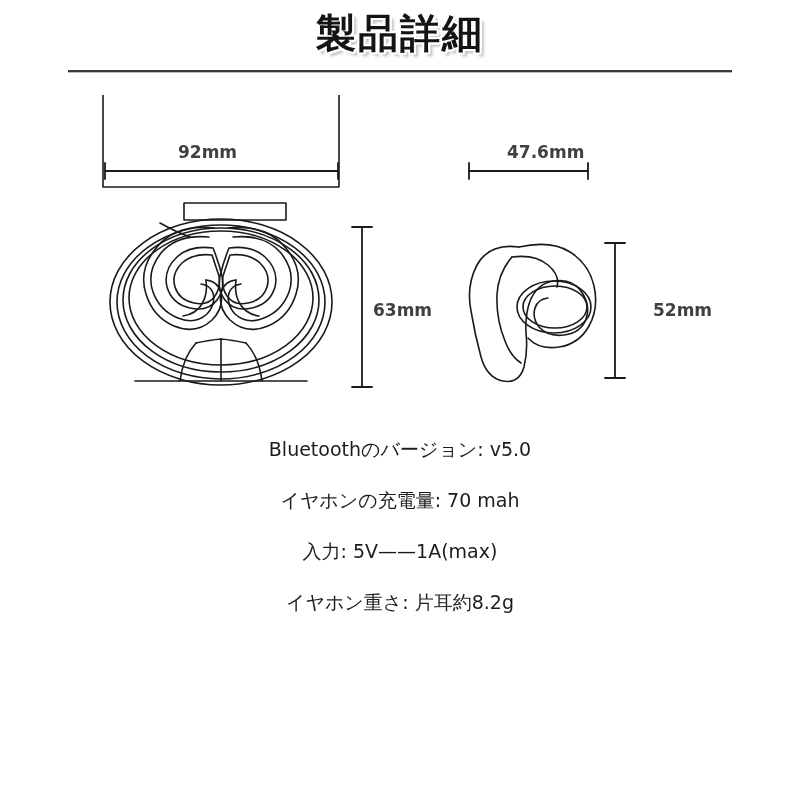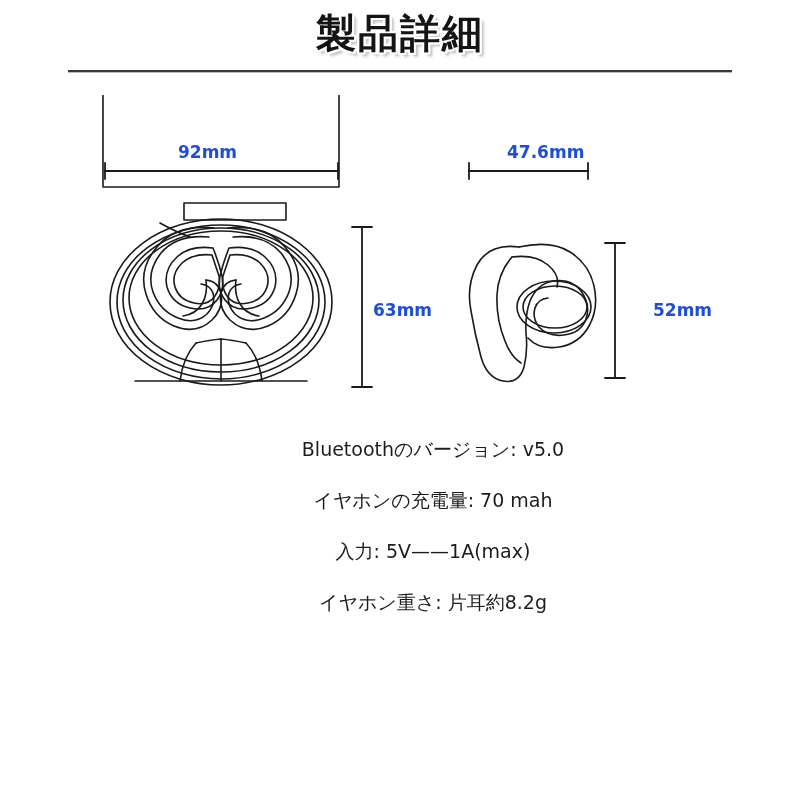--- a/index.html
+++ b/index.html
@@ -58,36 +58,35 @@
     height: 320px;
   }
   .diagram svg {
     display: block;
   }
 
   .dim-label {
     position: absolute;
     font-size: 17px;
     font-weight: bold;
-    color: #1d4ed8;
+    color: #404040;
     font-family: "DejaVu Sans", "Liberation Sans", sans-serif;
     white-space: nowrap;
   }
   #dim-width-case   { left: 178px; top: 47px; }
   #dim-width-bud    { left: 495px; top: 47px; margin-left: 12px; }
   #dim-height-case  { left: 373px; top: 205px; }
   #dim-height-bud   { left: 653px; top: 205px; }
 
   
   .specs {
     position: absolute;
     left: 0;
     top: 438px;
     width: 708px;
-    padding-left: 33px;
   }
   .spec-line {
     width: 800px;
     text-align: center;
     font-size: 19px;
     line-height: 22px;
     color: #1c1c1c;
     margin-bottom: 29px;
     font-family: "DejaVu Sans", "Liberation Sans", sans-serif;
     white-space: nowrap;

